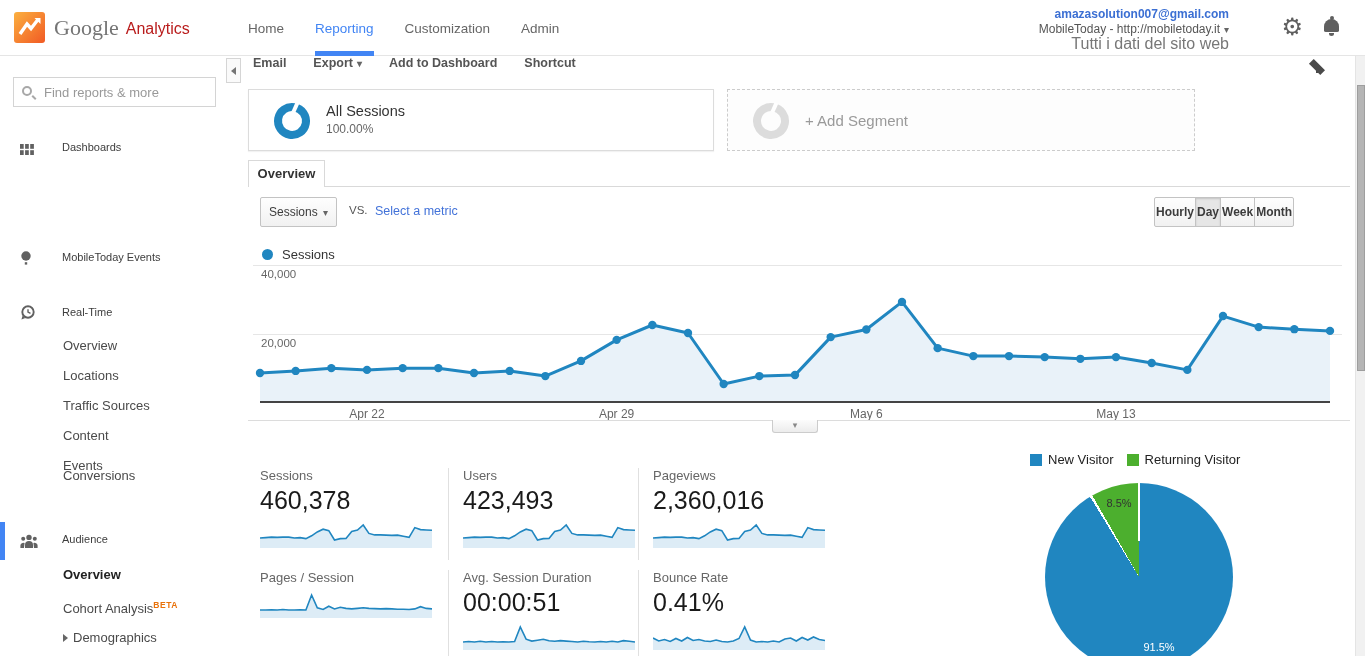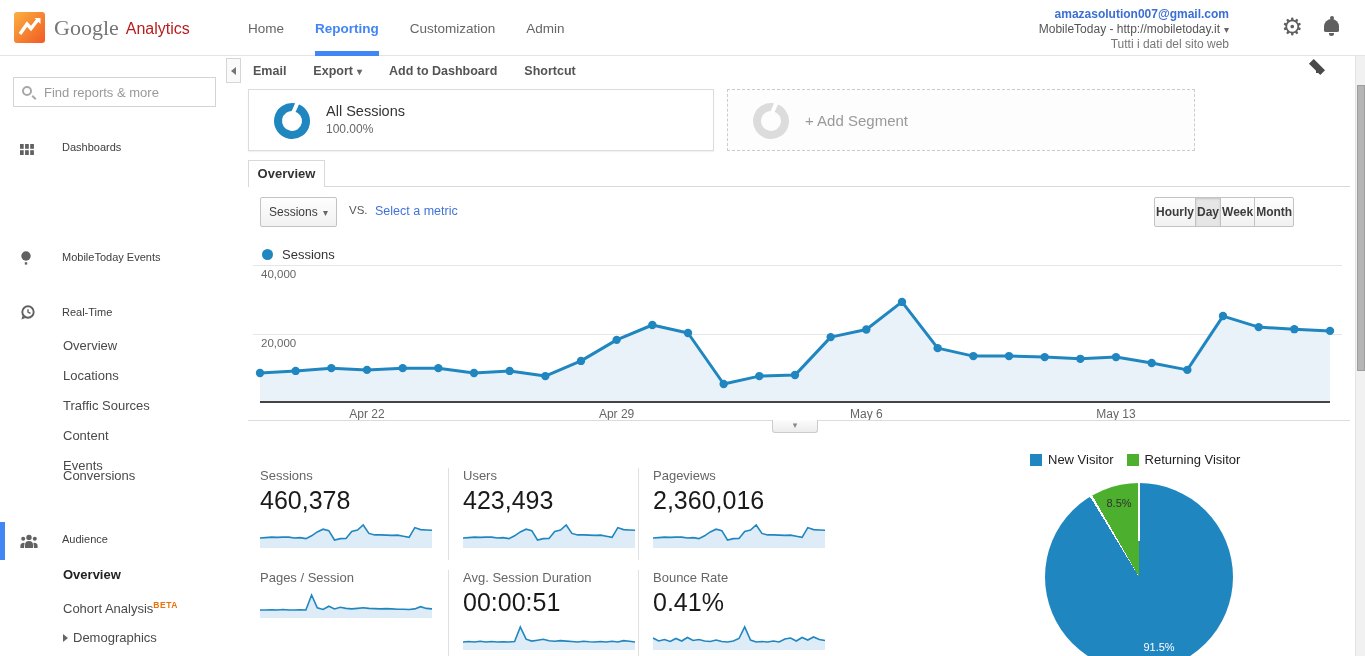--- a/index.html
+++ b/index.html
@@ -12,27 +12,27 @@
             border-bottom:1px solid #e5e5e5; z-index:30; }
   .logo { position:absolute; left:14px; top:12px; display:flex; align-items:center; }
   .logo-mark { width:31px; height:31px; border-radius:3px;
                background:linear-gradient(135deg,#fbb040,#f15a24);
                display:flex; align-items:center; justify-content:center; }
   .logo-google { font-family:"Liberation Serif", serif; font-size:22px; color:#757575; margin-left:9px; }
   .logo-product { font-size:16px; color:#b91c1c; margin-left:7px; margin-top:3px; }
   .nav { position:absolute; left:248px; top:0; height:56px; display:flex; }
   .nav-item { position:relative; height:56px; display:flex; align-items:center;
               margin-right:31px; font-size:13.5px; color:#666; cursor:pointer; }
-  .nav-item.active { color:#4285f4; font-weight:bold; }
+  .nav-item.active { color:#4285f4; font-weight:normal; }
   .nav-item.active::after { content:''; position:absolute; left:0; right:0; bottom:0;
                             height:5px; background:#4285f4; }
   .account { position:absolute; right:136px; top:7px; text-align:right; line-height:14.5px; }
   .acct-email { font-size:12px; font-weight:bold; color:#3b6fd3; cursor:pointer; }
   .acct-prop { font-size:12px; color:#555; }
-  .acct-view { font-size:12px; color:#777; }
+  .acct-view { font-size:16px; color:#777; }
   .caret { color:#666; font-size:10px; margin-left:4px; }
   .gear { position:absolute; right:62px; top:13px; font-size:24px; color:#5f5f5f;
           line-height:28px; cursor:pointer; }
   .bell { position:absolute; right:26px; top:19px; width:15px; height:13px; background:#5f5f5f;
           border-radius:8px 8px 2px 2px; cursor:pointer; }
   .bell::before { content:''; position:absolute; top:-3px; left:5.5px; width:4px; height:4px;
                   background:#5f5f5f; border-radius:50%; }
   .bell::after  { content:''; position:absolute; bottom:-4px; left:5px; width:5px; height:3px;
                   background:#5f5f5f; border-radius:0 0 3px 3px; }
 
@@ -58,21 +58,21 @@
   .side-sub { position:absolute; left:63px; width:175px; height:20px; line-height:20px;
               font-size:13px; color:#4a4a4a; cursor:pointer; }
   .side-sub.bold { font-weight:bold; color:#222; }
   .active-bar { position:absolute; left:0; top:466px; width:5px; height:38px; background:#4285f4; }
   sup.beta { color:#e8710a; font-size:8.5px; font-weight:bold; letter-spacing:.5px; }
   .tri-right { display:inline-block; width:0; height:0; border-top:4px solid transparent;
                border-bottom:4px solid transparent; border-left:5px solid #666; margin-right:5px; }
 
   
   .main { position:absolute; left:245px; top:56px; width:1110px; height:600px; background:#fff; }
-  .toolbar { position:absolute; left:8px; top:0; height:29px; display:flex; align-items:center; }
+  .toolbar { position:absolute; left:8px; top:0; height:29px; display:flex; align-items:flex-start; }
   .tb-link { font-size:12.5px; font-weight:bold; color:#545454; margin-right:27px; cursor:pointer; }
   .cap { position:absolute; left:1062px; top:1px; width:20px; height:20px; cursor:pointer; }
   .cap::before { content:''; position:absolute; left:2px; top:2px; width:16px; height:16px;
                  background:#4a4a4a; transform:rotate(45deg) scaleY(0.42); }
   .cap::after { content:''; position:absolute; left:9px; top:10px; width:2px; height:6px; background:#4a4a4a; }
 
   .seg-card { position:absolute; top:33px; height:62px; background:#fff; cursor:pointer; }
   .seg-all { left:3px; width:466px; border:1px solid #dcdcdc; box-shadow:0 1px 1px rgba(0,0,0,.05); }
   .seg-add { left:482px; width:468px; border:1px dashed #ccc; background:#fdfdfd; }
   .donut { position:absolute; left:25px; top:13px; width:36px; height:36px; border-radius:50%;

